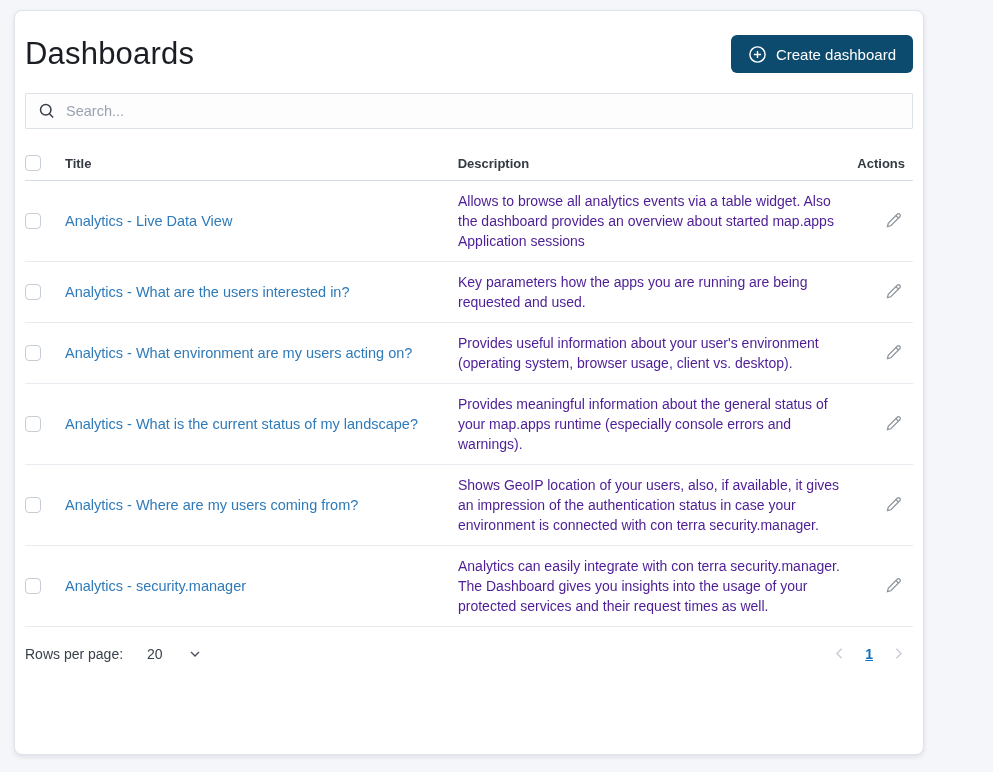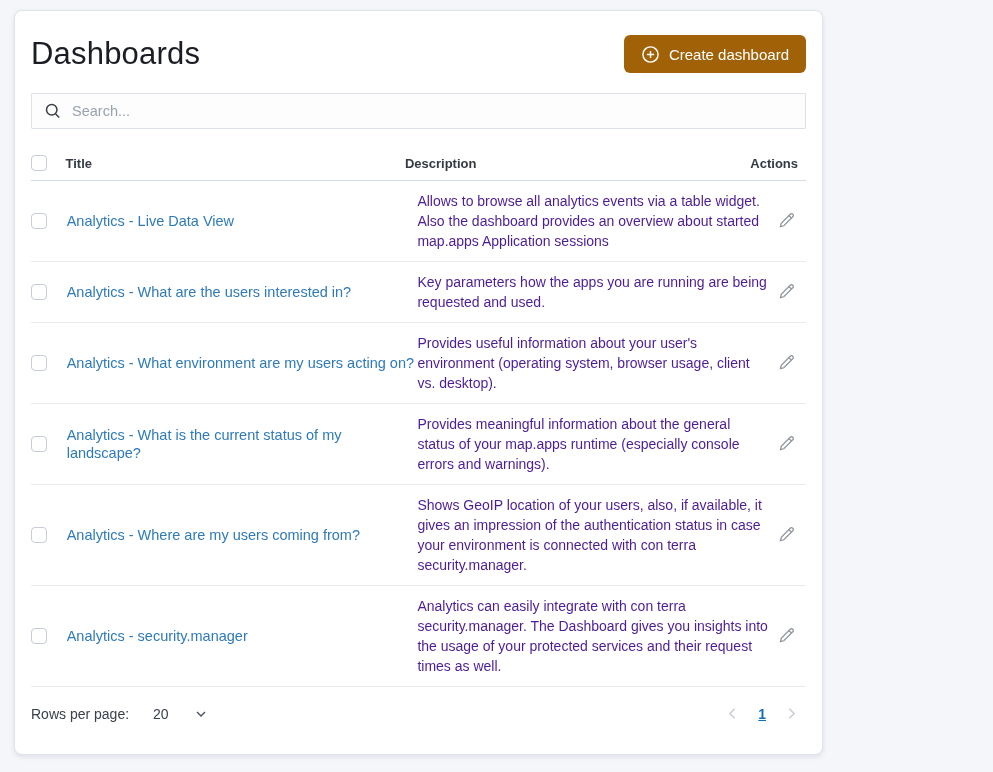--- a/index.html
+++ b/index.html
@@ -6,26 +6,26 @@
   html, body {
     width: 993px; height: 772px;
     background: #f5f6f9;
     font-family: "Liberation Sans", sans-serif;
     color: #353b45;
     overflow: hidden;
   }
   .card {
     position: absolute;
     left: 14px; top: 10px;
-    width: 809px; height: 745px;
+    width: 910px; height: 745px;
     background: #ffffff;
     border: 1px solid #dfe3ea;
     border-radius: 8px;
     box-shadow: 0 2px 5px rgba(90,100,130,.14);
-    padding: 0 16px;
+    padding: 0 10px;
     overflow: hidden;
   }
   
   .header-row {
     margin-top: 24px;
     display: flex;
     align-items: center;
     justify-content: space-between;
   }
   .page-title {
@@ -33,21 +33,21 @@
     font-weight: 400;
     color: #1a1d23;
     letter-spacing: .2px;
   }
   .create-btn {
     display: flex;
     align-items: center;
     gap: 9px;
     height: 38px;
     padding: 0 17px;
-    background: #a16207;
+    background: #0c4a6e;
     color: #ffffff;
     border: none;
     border-radius: 6px;
     font-family: inherit;
     font-size: 15px;
     font-weight: 500;
     cursor: pointer;
   }
   
   .search-box {

